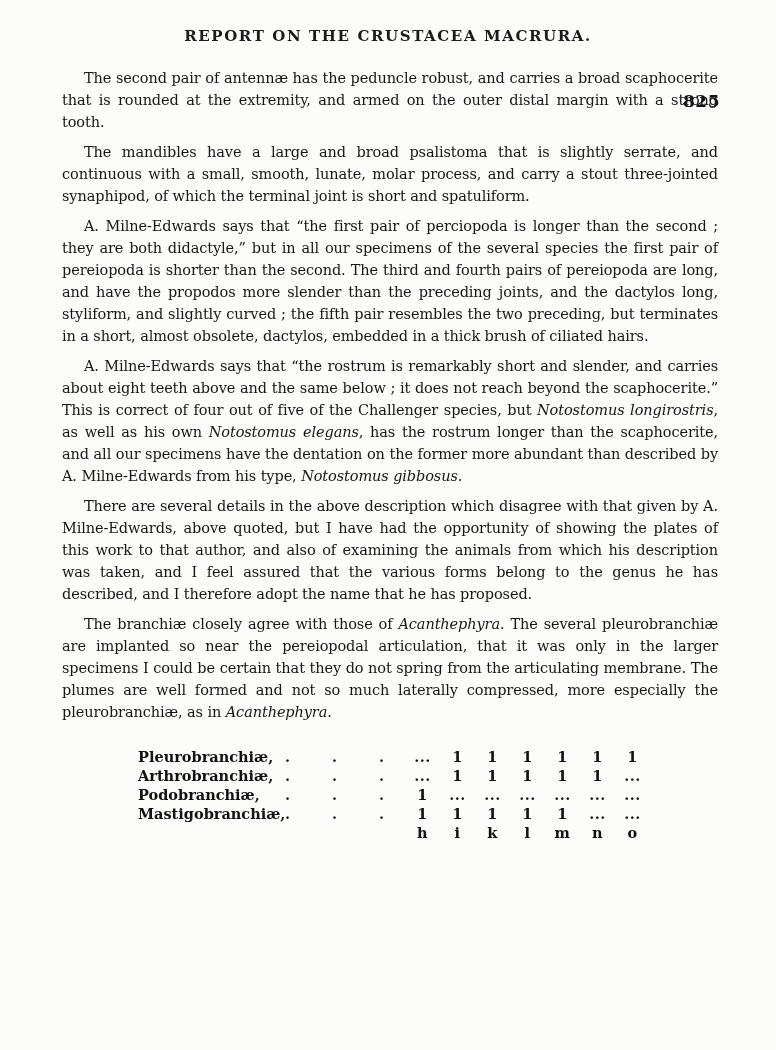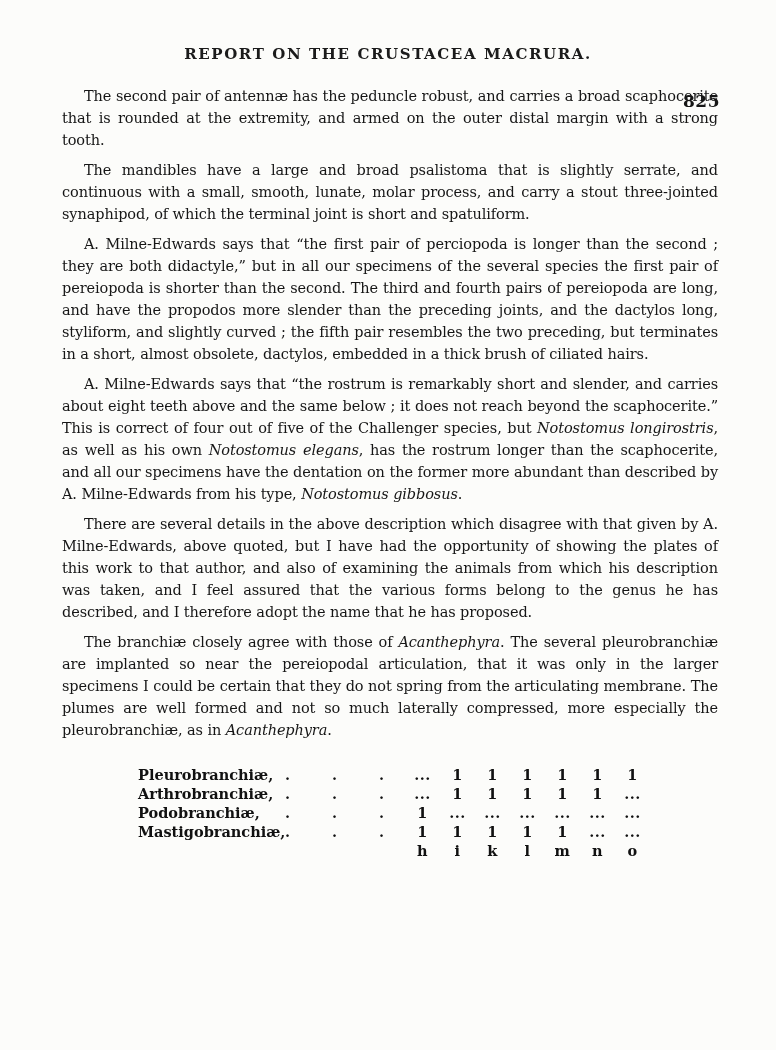--- a/index.html
+++ b/index.html
@@ -12,21 +12,21 @@
     position: relative;
     width: 776px;
     height: 1050px;
     background: #fcfcfa;
     color: #161616;
     overflow: hidden;
     box-sizing: border-box;
   }
   .running-head {
     position: relative;
-    padding-top: 45px;
+    padding-top: 27px;
     height: 21px;
   }
   .head-title {
     display: block;
     text-align: center;
     font-size: 15px;
     font-weight: 700;
     letter-spacing: 1.6px;
     color: #1b1b1b;
   }

